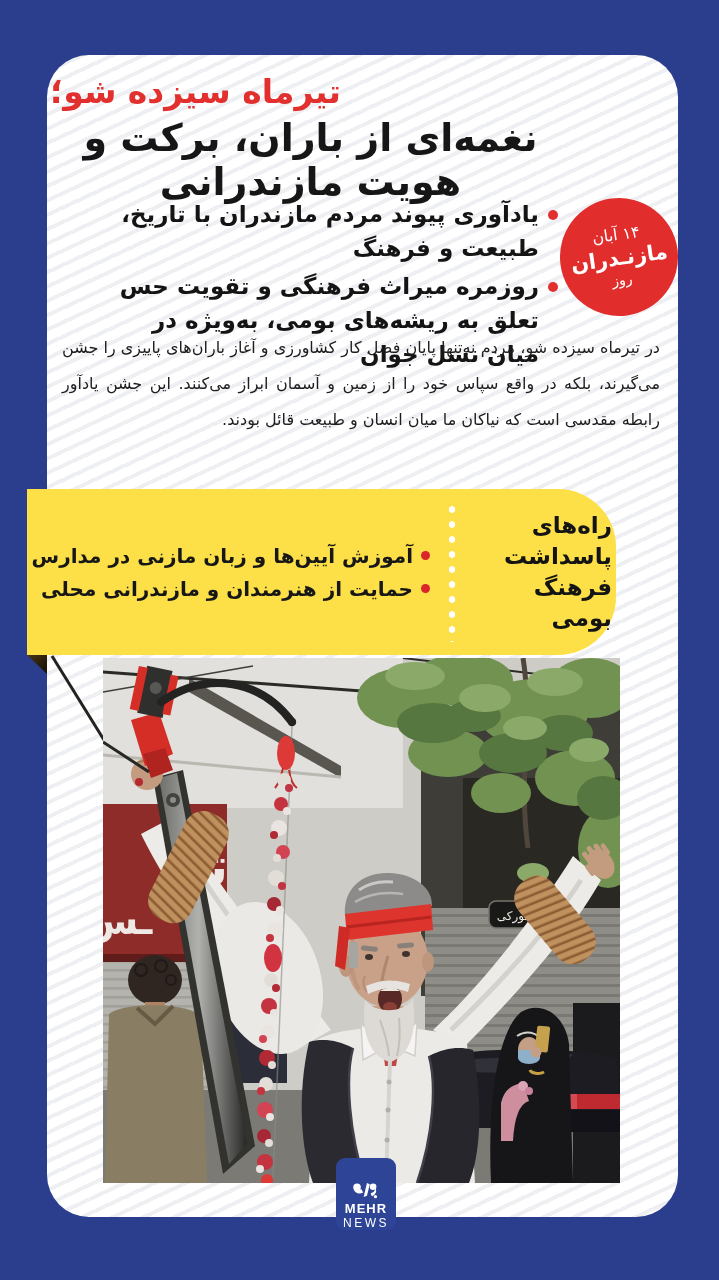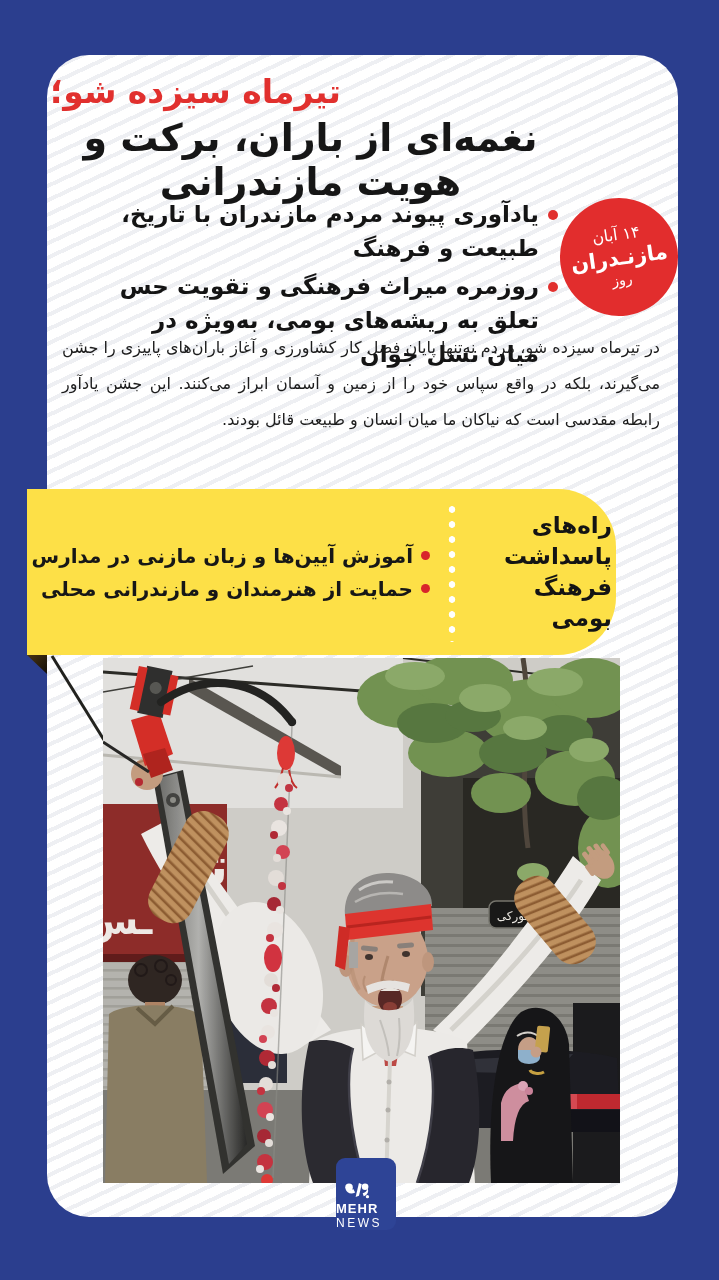--- a/index.html
+++ b/index.html
@@ -39,21 +39,21 @@
   .yb-text{font-size:20px;font-weight:bold;color:#171717;white-space:nowrap;}
   .yb-divider{flex:0 0 8px;width:8px;height:140px;margin:0 4px;
         background-image:radial-gradient(circle,#ffffff 3px,rgba(255,255,255,0) 3.6px);
         background-size:8px 15px;background-repeat:repeat-y;background-position:center top;}
   .yb-heading{flex:0 0 132px;direction:rtl;text-align:right;padding-left:6px;margin-right:4px;
         margin-left:14px;}
   .yb-heading div{font-size:23px;font-weight:bold;line-height:31px;color:#141414;}
   .arrow-out{position:absolute;left:44px;top:652px;}
   .photo{position:absolute;left:103px;top:658px;width:517px;height:525px;overflow:hidden;}
   .logo{position:absolute;left:336px;top:1158px;width:60px;height:72px;border-radius:9px;
-        background:#2e4496;display:flex;flex-direction:column;
+        background:#2e4496;display:flex;flex-direction:column;align-items:center;
         padding-top:24px;box-sizing:border-box;}
   .logo-mehr{color:#fff;font-family:"Liberation Sans",sans-serif;font-weight:bold;
         font-size:13px;letter-spacing:1px;line-height:15px;margin-top:2px;}
   .logo-news{color:#fff;font-family:"Liberation Sans",sans-serif;font-weight:normal;
         font-size:12px;letter-spacing:2.5px;line-height:14px;}
 </style>
 </head>
 <body>
 
 <div class="page">

